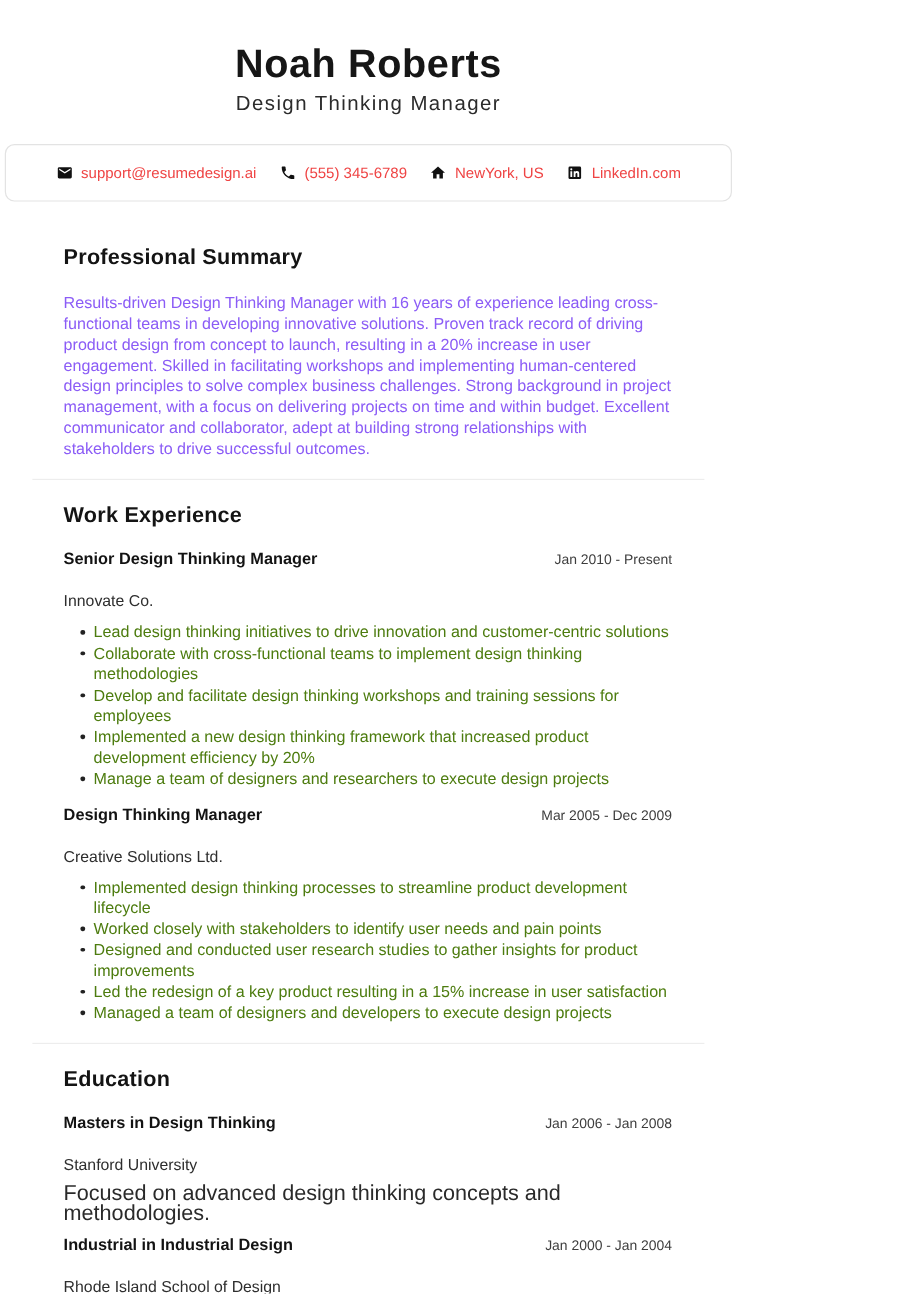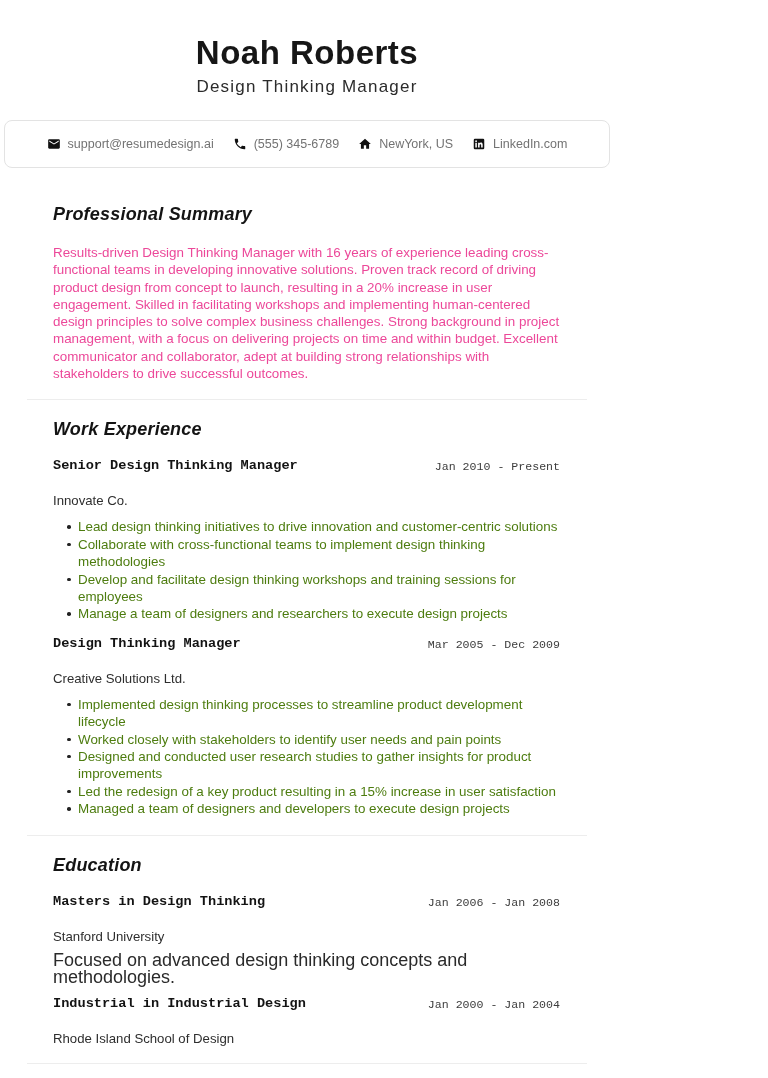--- a/index.html
+++ b/index.html
@@ -14,38 +14,38 @@
   
   .header { text-align: center; padding-top: 34px; }
   .name { font-size: 33px; font-weight: 700; color: #161616; letter-spacing: .5px; line-height: 1.15; }
   .role-title { font-size: 17px; font-weight: 400; color: #2b2b2b; letter-spacing: 1.2px; margin-top: 5px; }
 
   
   .contact-bar {
     margin: 23px 4px 0 4px; height: 48px;
     border: 1px solid #e3e3e3; border-radius: 8px; background: #fff;
     display: flex; align-items: center; justify-content: center; gap: 19px;
-    font-size: 12.5px; color: #737373;
+    font-size: 12.5px; color: #ef4444;
   }
   .contact-item { display: inline-flex; align-items: center; gap: 7px; white-space: nowrap; }
   .contact-item svg { width: 14px; height: 14px; display: block; }
 
   
   .main { padding: 0 54px 0 53px; }
-  .section-heading { font-size: 18px; font-weight: 700; color: #141414; letter-spacing: .2px; font-style: italic; }
+  .section-heading { font-size: 18px; font-weight: 700; color: #141414; letter-spacing: .2px; }
   .summary-section { margin-top: 36px; }
-  .summary-text { margin-top: 19px; font-size: 13.4px; line-height: 17.3px; color: #ec4899; }
+  .summary-text { margin-top: 19px; font-size: 13.4px; line-height: 17.3px; color: #8b5cf6; }
 
   .divider { border: none; border-top: 1px solid #ededed; margin: 17px -27px 0 -26px; }
 
   .work-section, .education-section, .skills-section { margin-top: 19px; }
 
   .job { margin-top: 18px; }
   .job + .job { margin-top: 13px; }
-  .item-header { display: flex; justify-content: space-between; align-items: center; font-family: Liberation Mono, monospace; }
+  .item-header { display: flex; justify-content: space-between; align-items: center; }
   .item-title { font-size: 13.6px; font-weight: 700; color: #131313; }
   .item-dates { font-size: 11.6px; color: #3d3d3d; padding-top: 2px; }
   .item-subtitle { font-size: 13.2px; color: #2e2e2e; margin-top: 20px; }
   .bullets { list-style: none; margin-top: 10px; }
   .bullets li {
     position: relative; padding-left: 25px;
     font-size: 13.4px; line-height: 17.4px; color: #4d7c0f;
   }
   .bullets li::before {
     content: ""; position: absolute; left: 14px; top: 7px;
@@ -128,20 +128,21 @@
       <div class="job">
         <div class="item-header">
           <div class="item-title">Senior Design Thinking Manager</div>
           <div class="item-dates">Jan 2010 - Present</div>
         </div>
         <div class="item-subtitle">Innovate Co.</div>
         <ul class="bullets">
           <li>Lead design thinking initiatives to drive innovation and customer-centric solutions</li>
           <li>Collaborate with cross-functional teams to implement design thinking methodologies</li>
           <li>Develop and facilitate design thinking workshops and training sessions for employees</li>
+          <li>Implemented a new design thinking framework that increased product development efficiency by 20%</li>
           <li>Manage a team of designers and researchers to execute design projects</li>
         </ul>
       </div>
 
       <div class="job">
         <div class="item-header">
           <div class="item-title">Design Thinking Manager</div>
           <div class="item-dates">Mar 2005 - Dec 2009</div>
         </div>
         <div class="item-subtitle">Creative Solutions Ltd.</div>

